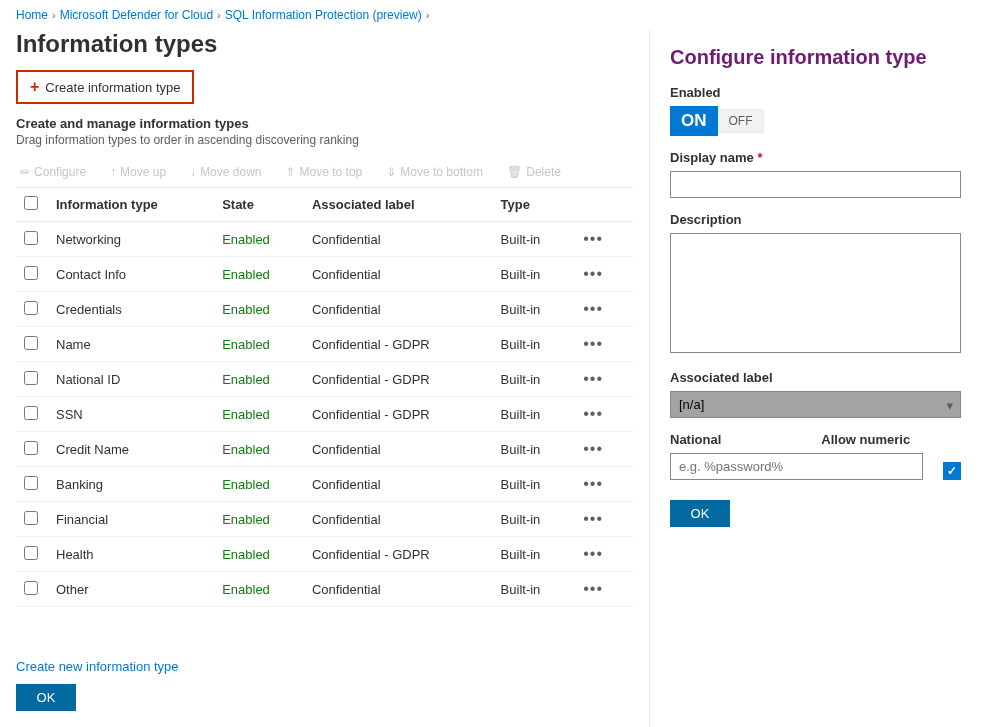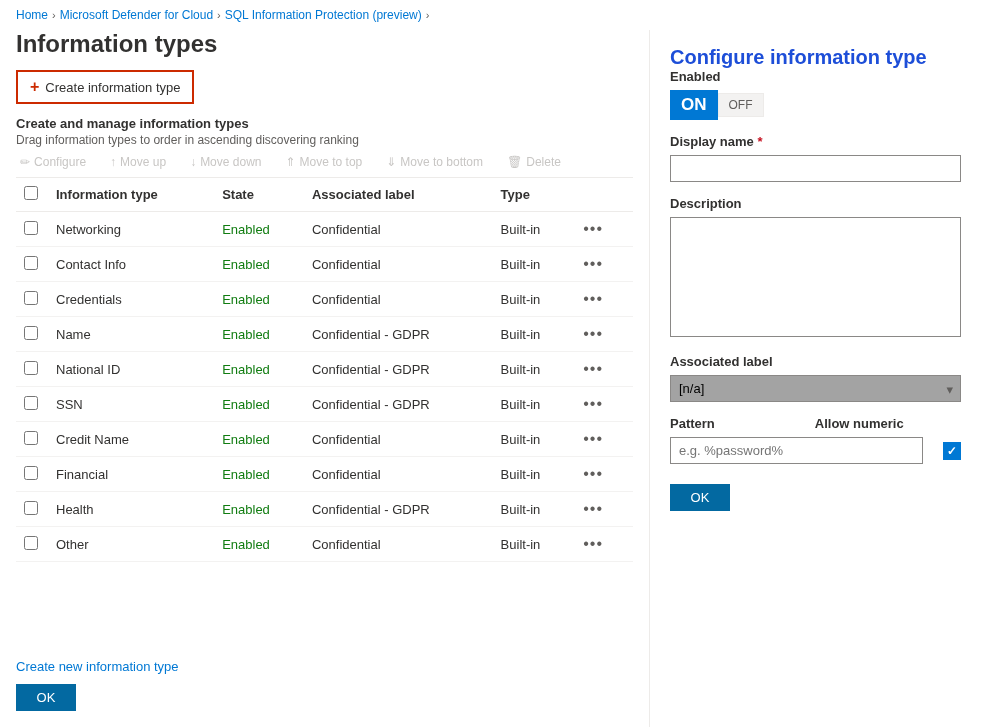--- a/index.html
+++ b/index.html
@@ -13,21 +13,21 @@
 
     .left-panel { flex: 0 0 650px; display: flex; flex-direction: column; padding: 0 16px 16px 16px; overflow: hidden; border-right: 1px solid #edebe9; }
 
     .page-title { font-size: 24px; font-weight: 600; color: #323130; margin-bottom: 12px; }
 
     .create-btn-container { margin-bottom: 12px; }
     .create-btn { display: inline-flex; align-items: center; gap: 6px; padding: 6px 12px; border: 2px solid #cc2a00; background: #fff; color: #323130; cursor: pointer; font-size: 13px; font-weight: 500; }
     .create-btn .plus-icon { color: #cc2a00; font-size: 16px; font-weight: 700; }
 
     .section-title { font-weight: 600; font-size: 13px; margin-bottom: 2px; }
-    .section-subtitle { font-size: 12px; color: #605e5c; }
+    .section-subtitle { font-size: 12px; color: #605e5c; margin-bottom: 10px; }
 
     .toolbar { display: flex; align-items: center; gap: 16px; padding: 6px 0; border-bottom: 1px solid #edebe9; margin-bottom: 0; }
     .toolbar-btn { display: inline-flex; align-items: center; gap: 4px; background: none; border: none; color: #605e5c; cursor: pointer; font-size: 12px; padding: 2px 4px; }
     .toolbar-btn.disabled { color: #c8c6c4; cursor: default; }
     .toolbar-icon { font-size: 12px; }
 
     .table-container { flex: 1; overflow-y: auto; }
     table { width: 100%; border-collapse: collapse; }
     thead th { font-weight: 600; font-size: 13px; padding: 8px 8px; border-bottom: 1px solid #edebe9; text-align: left; background: #fff; position: sticky; top: 0; }
     tbody tr { border-bottom: 1px solid #f3f2f1; }
@@ -38,21 +38,21 @@
     input[type="checkbox"] { width: 14px; height: 14px; cursor: pointer; }
 
     .footer-link { margin-top: 10px; }
     .footer-link a { color: #0078d4; text-decoration: none; font-size: 13px; cursor: pointer; }
 
     .ok-btn-left { margin-top: 10px; }
     .ok-btn { background: #0369a1; color: #fff; border: none; padding: 6px 20px; font-size: 13px; cursor: pointer; min-width: 60px; }
 
     
     .right-panel { flex: 1; padding: 16px 20px; overflow-y: auto; }
-    .panel-title { font-size: 20px; font-weight: 600; color: #1d4ed8; }
+    .panel-title { font-size: 20px; font-weight: 600; margin-bottom: 16px; color: #701a75; }
 
     .field-label { font-size: 13px; font-weight: 600; margin-bottom: 6px; display: block; }
     .field-label .required { color: #c50f1f; }
     .field-group { margin-bottom: 14px; }
 
     
     .toggle-container { display: flex; align-items: center; gap: 0; }
     .toggle-on { background: #0078d4; color: #fff; padding: 4px 10px; font-size: 17px; font-weight: 600; border: 1px solid #0078d4; cursor: pointer; }
     .toggle-off { background: #f3f2f1; color: #605e5c; padding: 4px 10px; font-size: 12px; border: 1px solid #edebe9; cursor: pointer; }
 
@@ -60,21 +60,21 @@
 
     .textarea-input { width: 100%; border: 1px solid #8a8886; padding: 5px 8px; font-size: 13px; outline: none; height: 120px; resize: none; }
 
     .select-wrapper { position: relative; }
     .select-input { width: 100%; border: 1px solid #8a8886; padding: 5px 8px; font-size: 13px; appearance: none; background: #a3a3a3; cursor: pointer; outline: none; }
     .select-arrow { position: absolute; right: 8px; top: 50%; transform: translateY(-50%); pointer-events: none; color: #605e5c; }
 
     .pattern-section { margin-top: 8px; }
     .pattern-header { display: flex; gap: 100px; margin-bottom: 6px; }
     .pattern-col-label { font-size: 13px; font-weight: 600; }
-    .pattern-row { display: flex; align-items: center; gap: 20px; }
+    .pattern-row { display: flex; align-items: flex-end; gap: 20px; }
     .pattern-input { flex: 1; border: 1px solid #8a8886; padding: 5px 8px; font-size: 13px; color: #8a8886; outline: none; }
     .checkbox-blue { width: 18px; height: 18px; background: #0078d4; border: 1px solid #0078d4; display: flex; align-items: center; justify-content: center; cursor: pointer; }
     .checkbox-blue::after { content: '✓'; color: #fff; font-size: 12px; font-weight: 700; }
 
     .ok-btn-right { margin-top: 20px; }
   </style>
 </head>
 <body>
 
 <div class="breadcrumb">
@@ -224,20 +224,32 @@
       <td>Confidential</td>
       <td>Built-in</td>
       <td>
         <button class="dots-btn">•••</button>
       </td>
     </tr>
             <tr>
       <td class="checkbox-cell">
         <input type="checkbox" style="">
       </td>
+      <td>Banking</td>
+      <td class="state-enabled">Enabled</td>
+      <td>Confidential</td>
+      <td>Built-in</td>
+      <td>
+        <button class="dots-btn">•••</button>
+      </td>
+    </tr>
+            <tr>
+      <td class="checkbox-cell">
+        <input type="checkbox" style="">
+      </td>
       <td>Financial</td>
       <td class="state-enabled">Enabled</td>
       <td>Confidential</td>
       <td>Built-in</td>
       <td>
         <button class="dots-btn">•••</button>
       </td>
     </tr>
             <tr>
       <td class="checkbox-cell">
@@ -308,21 +320,21 @@
           <option>Confidential</option>
           <option>Confidential - GDPR</option>
           <option>Highly Confidential</option>
         </select>
         <span class="select-arrow">▾</span>
       </div>
     </div>
 
     <div class="pattern-section">
       <div class="pattern-header">
-        <span class="pattern-col-label">Pattern</span>
+        <span class="pattern-col-label">National</span>
         <span class="pattern-col-label">Allow numeric</span>
       </div>
       <div class="pattern-row">
         <input type="text" class="pattern-input" placeholder="e.g. %password%" style="">
         <div class="checkbox-blue"></div>
       </div>
     </div>
 
     <div class="ok-btn-right">
       <button class="ok-btn">OK</button>

